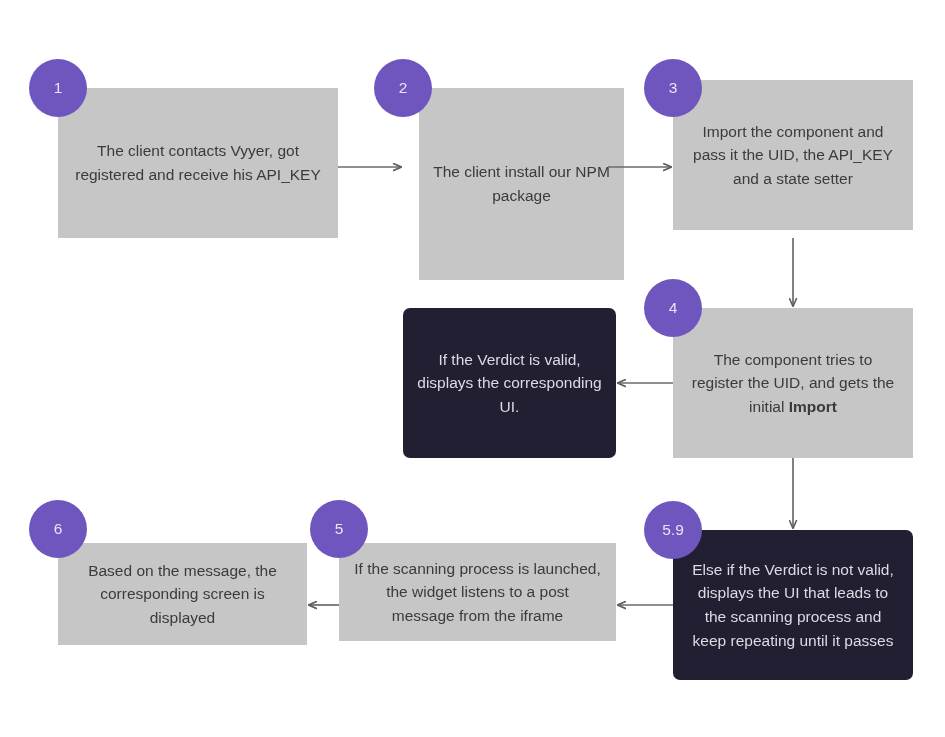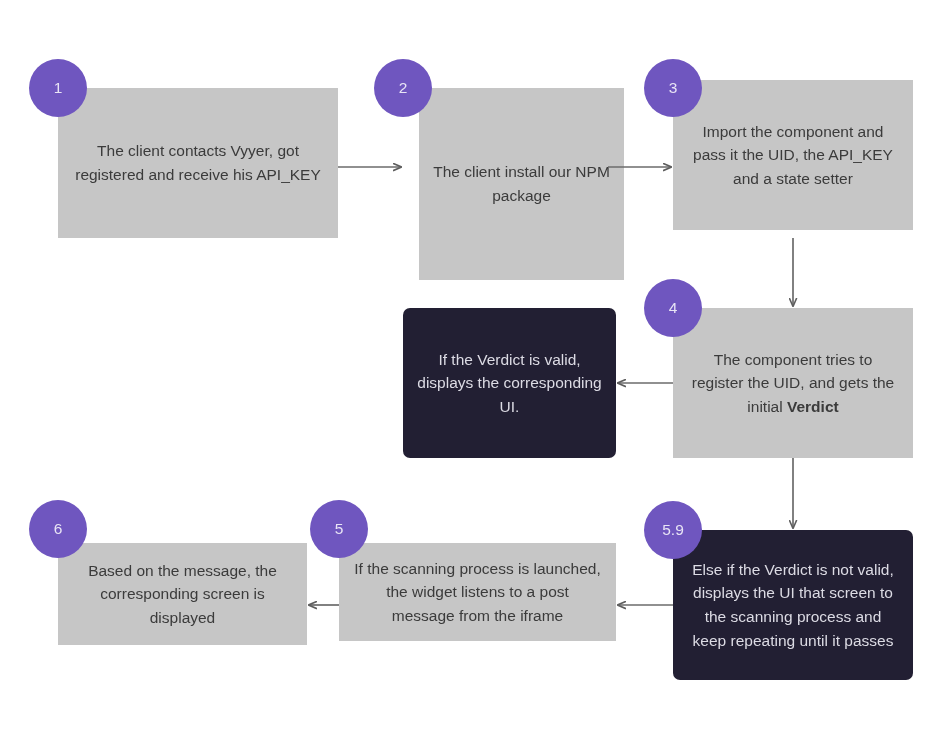--- a/index.html
+++ b/index.html
@@ -113,28 +113,28 @@
   </div>
   <div class="badge" style="left:644px; top:59px;">
     <span>3</span>
   </div>
 
   <div class="node dark" style="left:403px; top:308px; width:213px; height:150px;">
     <span class="node-text">If the Verdict is valid, displays the corresponding UI.</span>
   </div>
 
   <div class="node light" style="left:673px; top:308px; width:240px; height:150px;">
-    <span class="node-text"><span>The component tries to register the UID, and gets the initial </span><b>Verdict</b></span>
+    <span class="node-text"><span>The component tries to register the UID, and gets the initial </span><b>Import</b></span>
   </div>
   <div class="badge" style="left:644px; top:279px;">
     <span>4</span>
   </div>
 
   <div class="node dark" style="left:673px; top:530px; width:240px; height:150px;">
-    <span class="node-text">Else if the Verdict is not valid, displays the UI that screen to the scanning process and keep repeating until it passes</span>
+    <span class="node-text">Else if the Verdict is not valid, displays the UI that leads to the scanning process and keep repeating until it passes</span>
   </div>
   <div class="badge" style="left:644px; top:501px;">
     <span>5.9</span>
   </div>
 
   <div class="node light" style="left:339px; top:543px; width:277px; height:98px;">
     <span class="node-text">If the scanning process is launched, the widget listens to a post message from the iframe</span>
   </div>
   <div class="badge" style="left:310px; top:500px;">
     <span>5</span>

